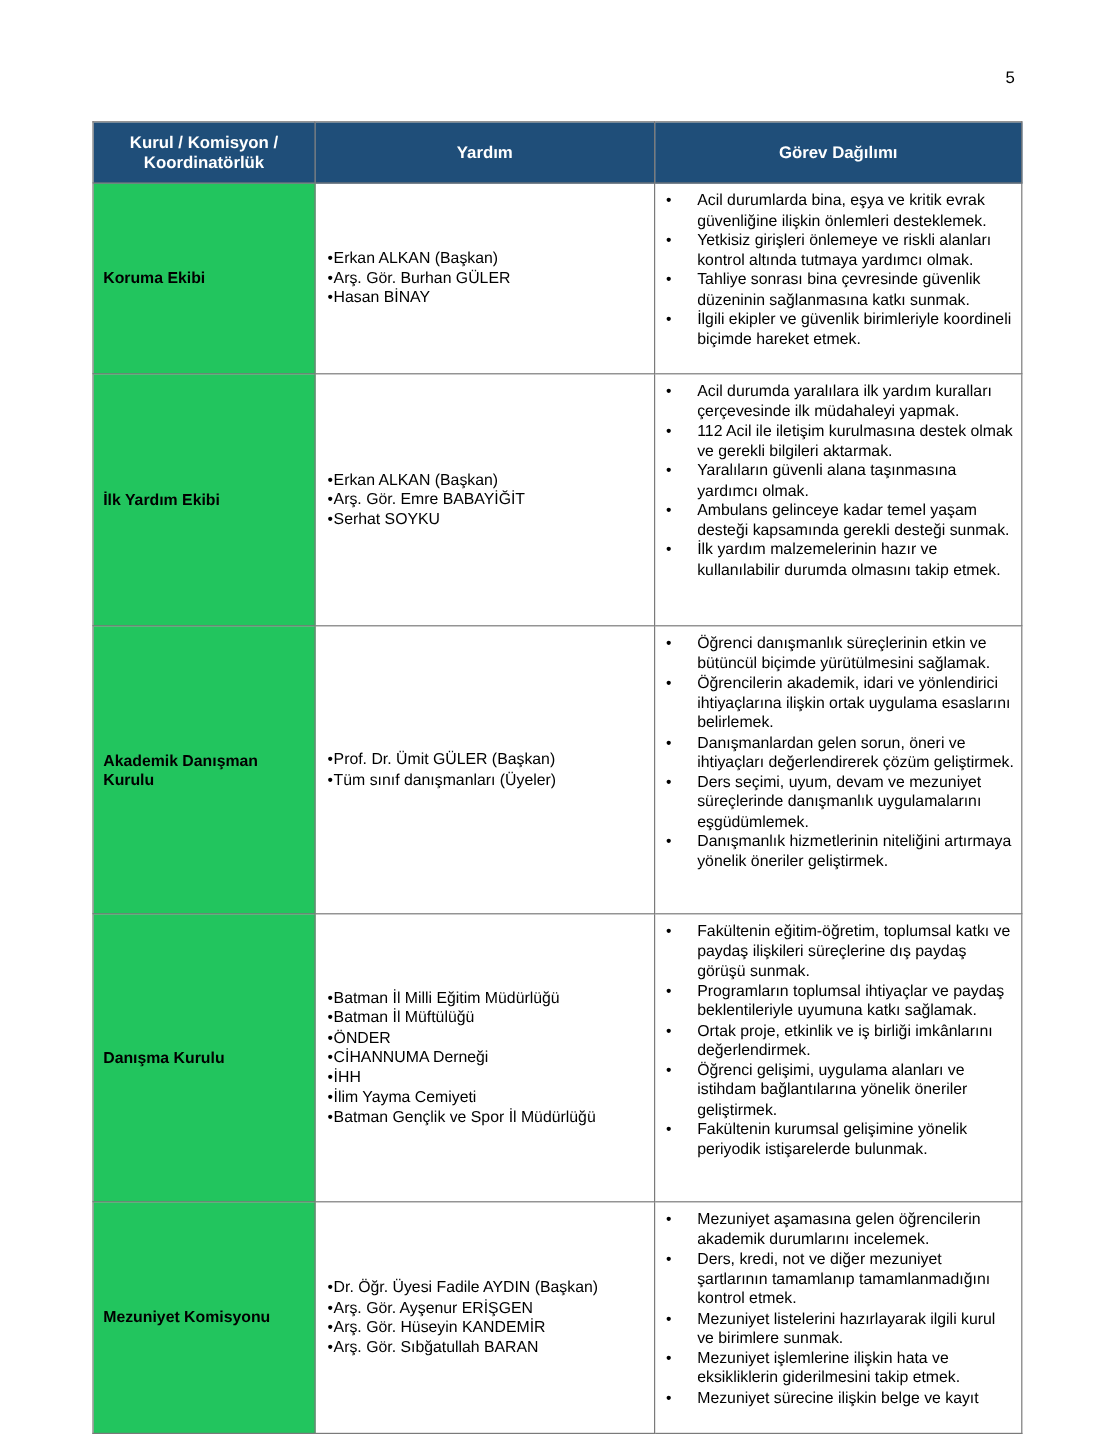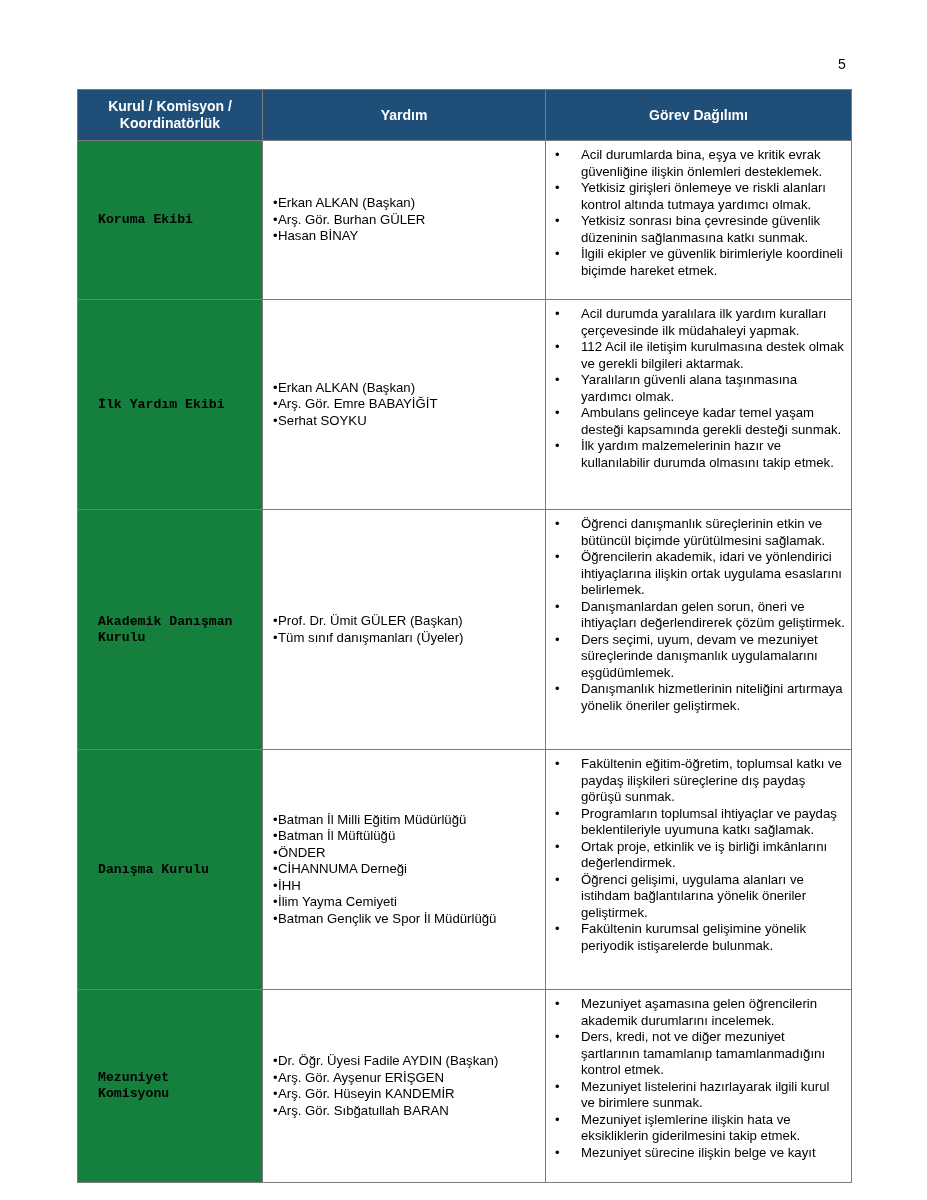--- a/index.html
+++ b/index.html
@@ -1,21 +1,21 @@
 <!DOCTYPE html>
 <html><head>
 <meta charset="utf-8">
 <style>
   html, body { margin: 0; padding: 0; background: #ffffff; }
   body { width: 927px; height: 1200px; position: relative; font-family: "Liberation Sans", sans-serif; color: #000; }
   .page-number { position: absolute; top: 56px; left: 838px; font-size: 14px; }
-  table { position: absolute; top: 89px; left: 77px; width: 774px; border-collapse: collapse; table-layout: fixed; }
+  table { position: absolute; top: 101px; left: 77px; width: 774px; border-collapse: collapse; table-layout: fixed; }
   th, td { border: 1px solid #7a7a7a; vertical-align: middle; }
   th { background: #1f4e79; color: #ffffff; font-weight: bold; font-size: 14px; text-align: center; height: 46px; padding: 2px 6px; line-height: 17px; }
-  td.name { background: #15803d; font-weight: bold; font-size: 13.2px; padding: 0 20px; line-height: 16px; font-family: Liberation Mono, monospace; }
+  td.name { background: #22c55e; font-weight: bold; font-size: 13.2px; padding: 0 8px; line-height: 16px; }
   td.members, td.duties { font-size: 13.2px; line-height: 16.5px; }
   col.c1 { width: 185px; }
   col.c2 { width: 283px; }
   col.c3 { width: 306px; }
   ul { list-style: none; margin: 0; padding: 0; }
   li { position: relative; padding-left: 14px; }
   li::before { content: "•"; position: absolute; left: 9px; top: 0; font-size: 13px; }
   td.members ul { padding: 0; }
   td.duties { padding: 6px 4px 6px 0; vertical-align: top; }
   td.duties li { padding-left: 35px; }
@@ -50,21 +50,21 @@
           <ul>
             <li>Erkan ALKAN (Başkan)</li>
             <li>Arş. Gör. Burhan GÜLER</li>
             <li>Hasan BİNAY</li>
           </ul>
         </td>
         <td class="duties">
           <ul>
             <li>Acil durumlarda bina, eşya ve kritik evrak güvenliğine ilişkin önlemleri desteklemek.</li>
             <li>Yetkisiz girişleri önlemeye ve riskli alanları kontrol altında tutmaya yardımcı olmak.</li>
-            <li>Yetkisiz sonrası bina çevresinde güvenlik düzeninin sağlanmasına katkı sunmak.</li>
+            <li>Tahliye sonrası bina çevresinde güvenlik düzeninin sağlanmasına katkı sunmak.</li>
             <li>İlgili ekipler ve güvenlik birimleriyle koordineli biçimde hareket etmek.</li>
           </ul>
         </td>
       </tr>
       <tr class="r2">
         <td class="name">İlk Yardım Ekibi</td>
         <td class="members">
           <ul>
             <li>Erkan ALKAN (Başkan)</li>
             <li>Arş. Gör. Emre BABAYİĞİT</li>

